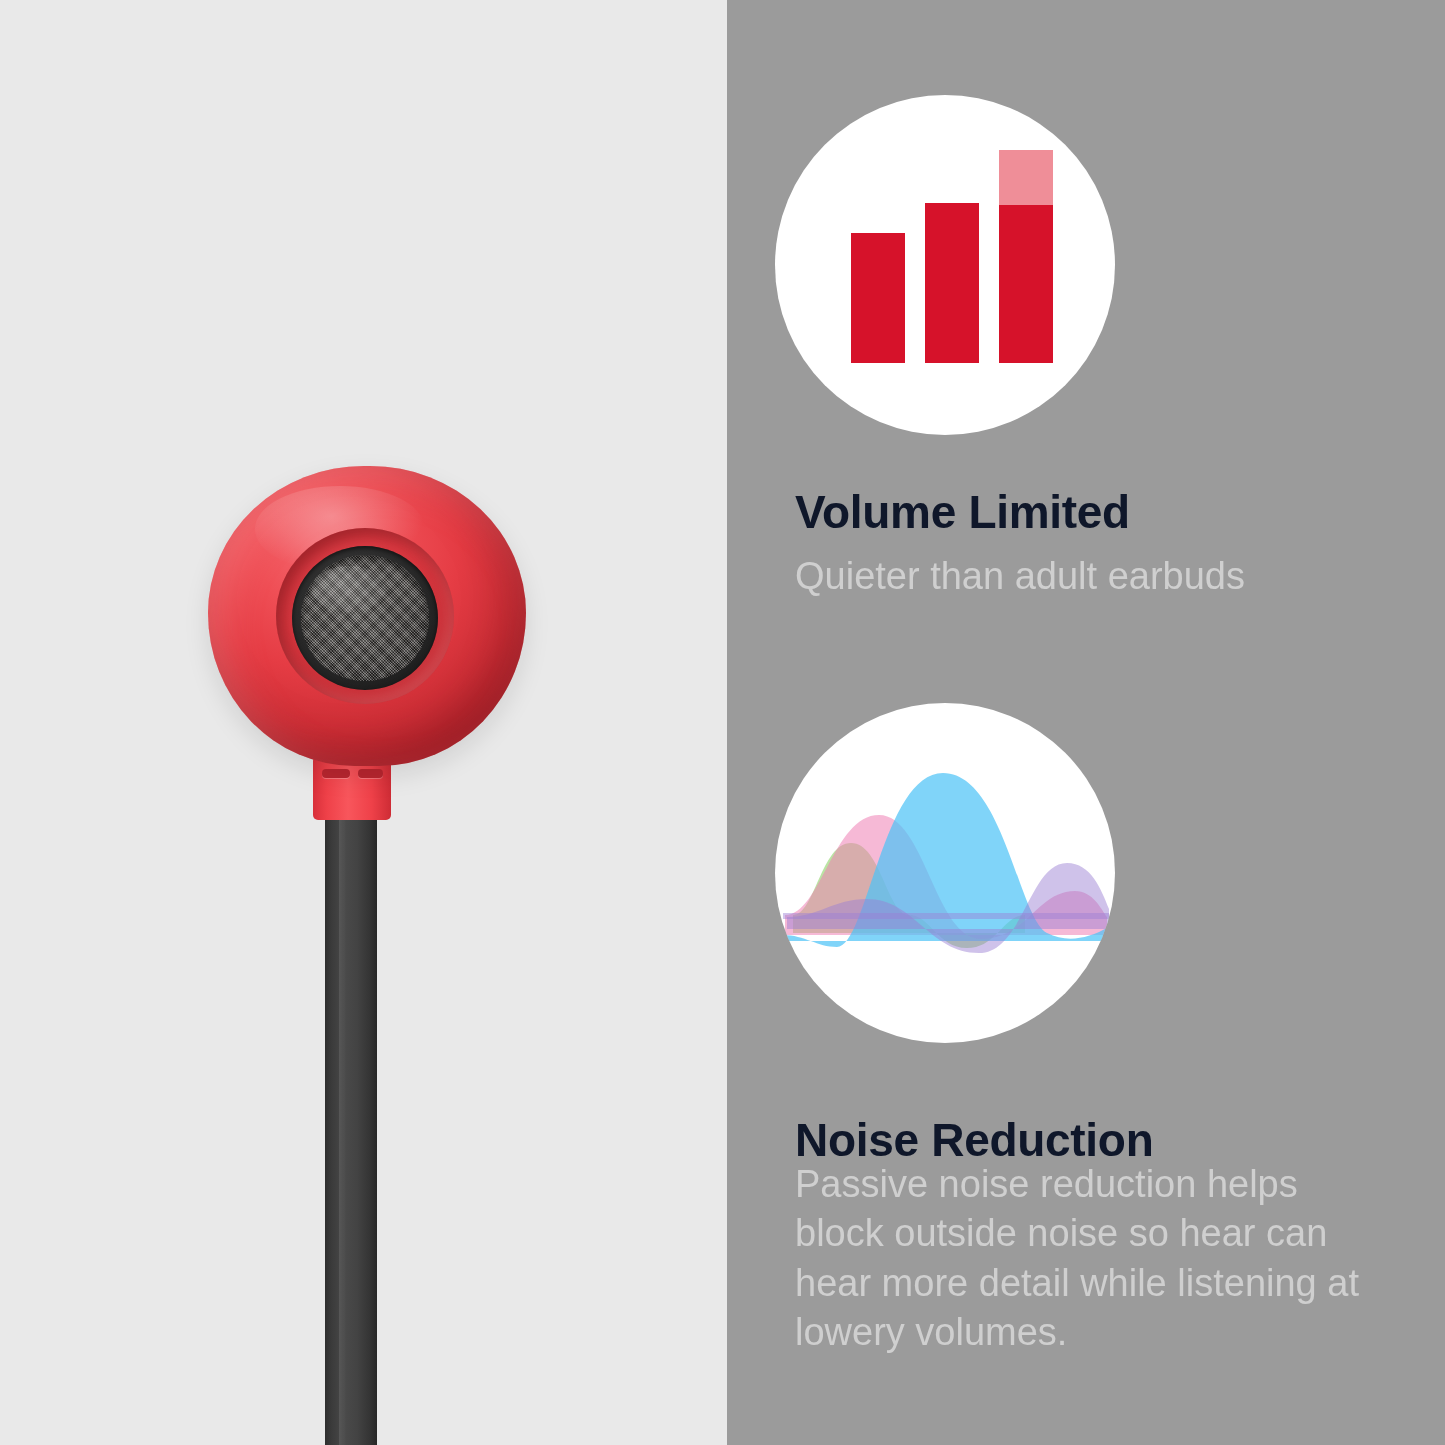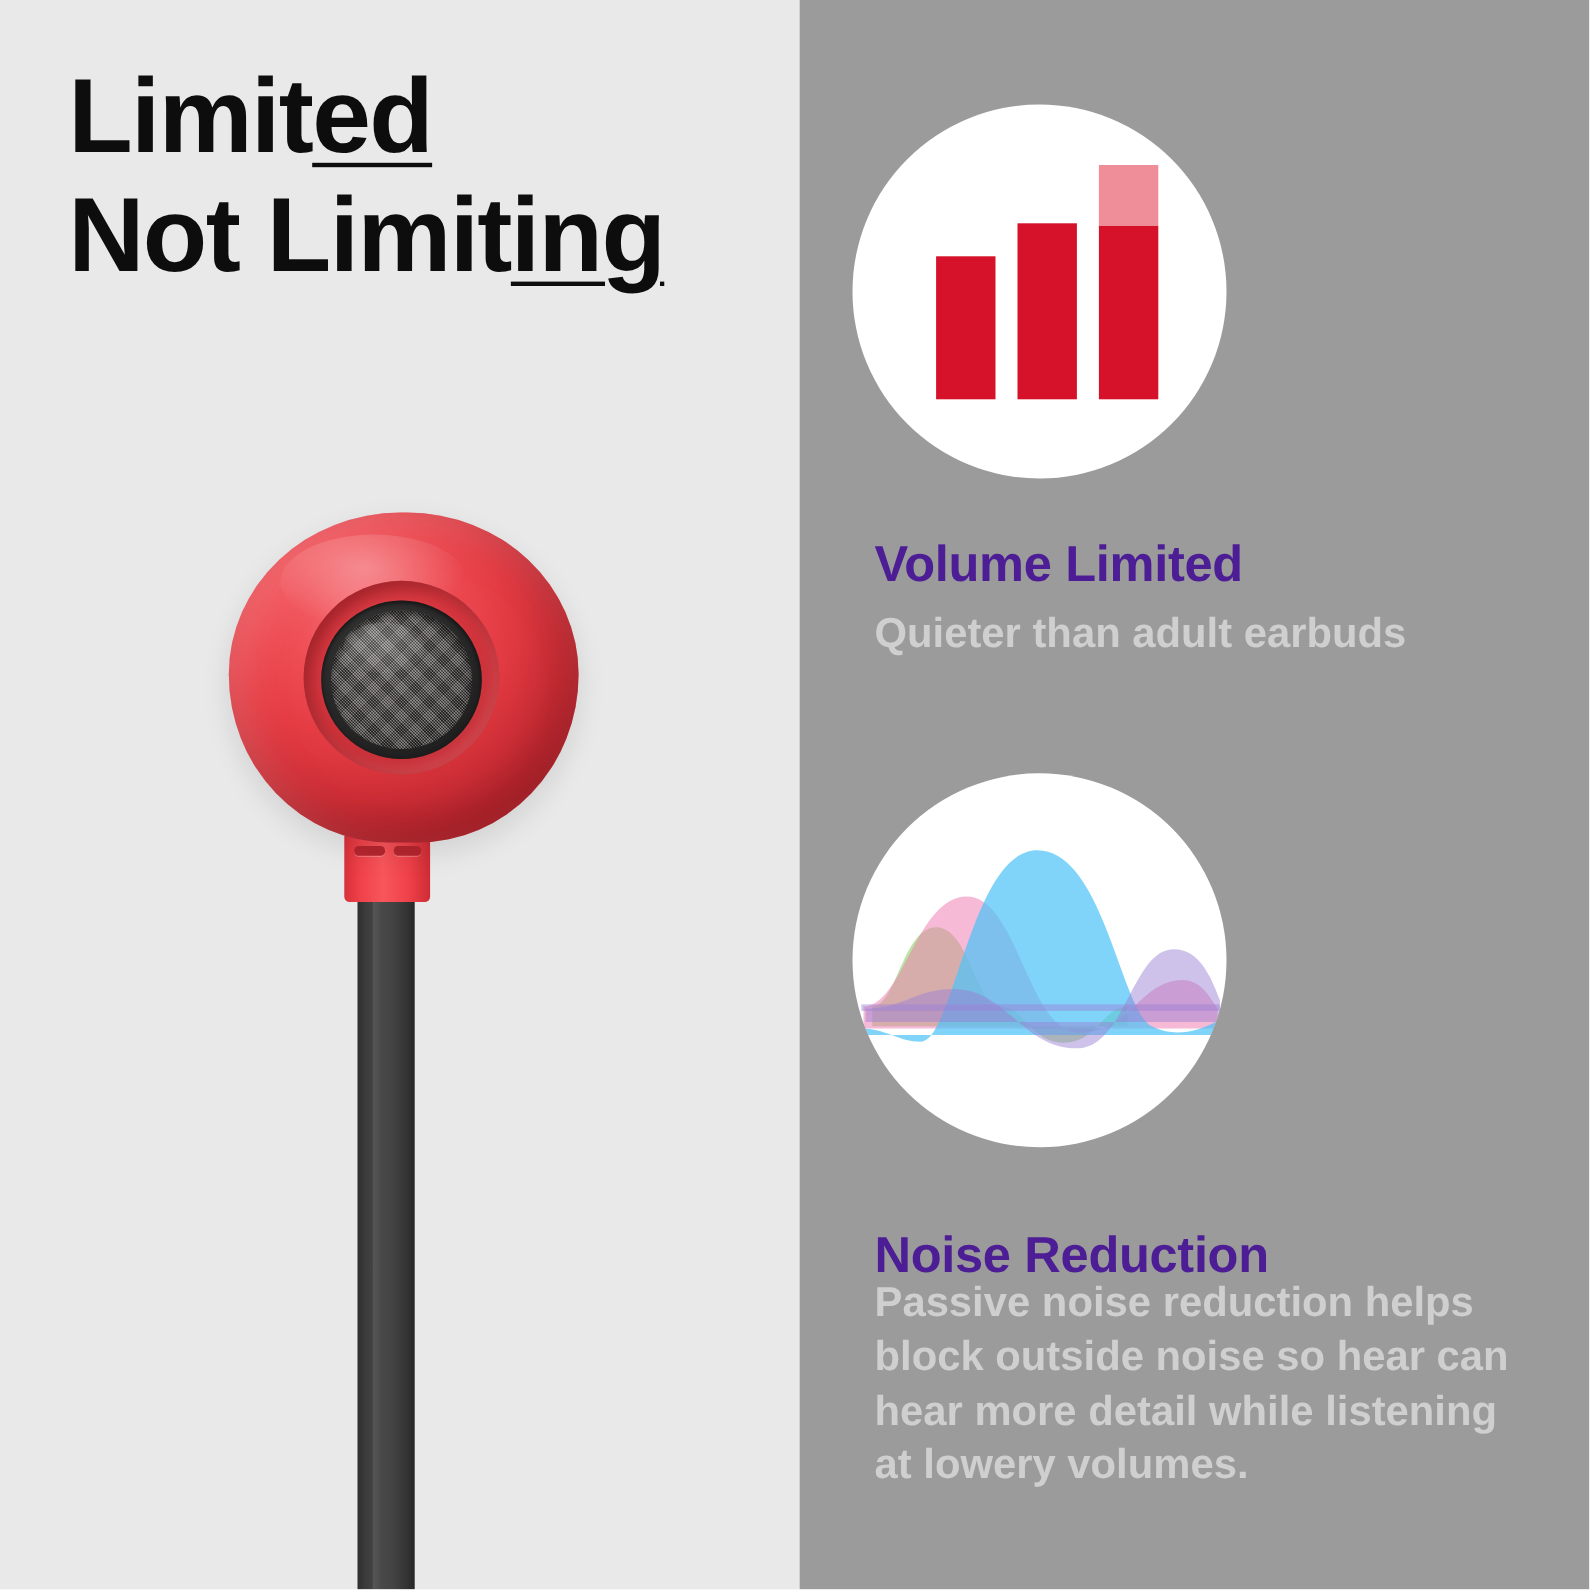--- a/index.html
+++ b/index.html
@@ -208,52 +208,48 @@
     height: 55px;
     background: #ef8e98;
   }
 
   
   .wave-svg { position: absolute; left: 0; top: 0; width: 340px; height: 340px; }
 
   .feature-title {
     position: absolute;
     left: 68px;
-    color: #4c1d95;
+    color: #0f172a;
     font-size: 46px;
     font-weight: bold;
     letter-spacing: -0.3px;
     white-space: nowrap;
   }
   .feature-title.t1 { top: 485px; }
   .feature-title.t2 { top: 1113px; }
 
   .feature-desc {
     position: absolute;
     left: 68px;
     color: #cfcfcf;
     font-size: 38px;
-    font-weight: bold;
+    font-weight: normal;
     line-height: 1.30;
     width: 610px;
   }
   .feature-desc.d1 { top: 552px; white-space: nowrap; }
   .feature-desc.d2 { top: 1160px; width: 600px; }
 </style>
 </head>
 <body>
 
 <div class="canvas">
 
   <div class="panel-left">
 
-    <div class="headline">
-      <span class="line"><span>Limit</span><span class="u">ed</span></span>
-      <span class="line"><span>Not Limit</span><span class="u">ing</span></span>
-    </div>
 
     <div class="product">
       <div class="cable"></div>
       <div class="cable-sheen"></div>
 
       <div class="collar"></div>
       <div class="collar-slot s1"></div>
       <div class="collar-slot s2"></div>
 
       <div class="bud-outer"></div>

